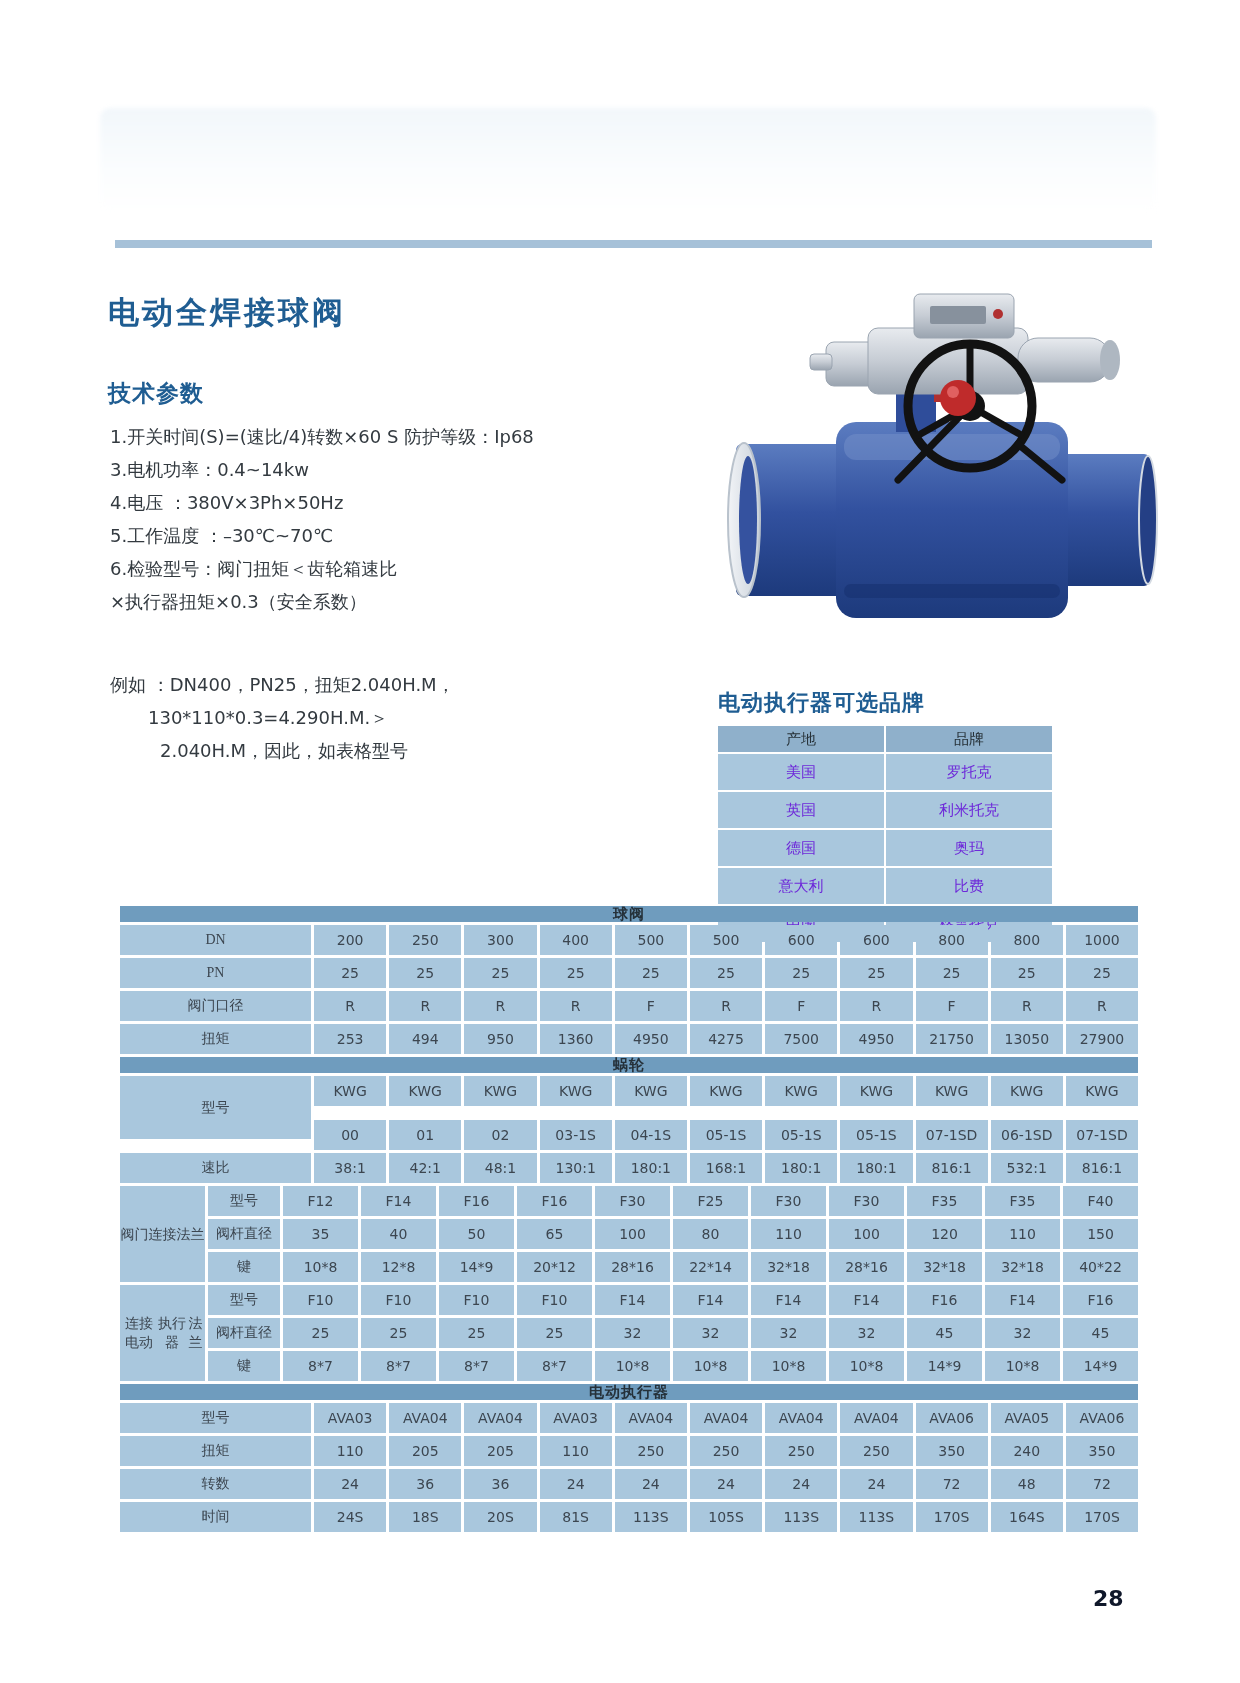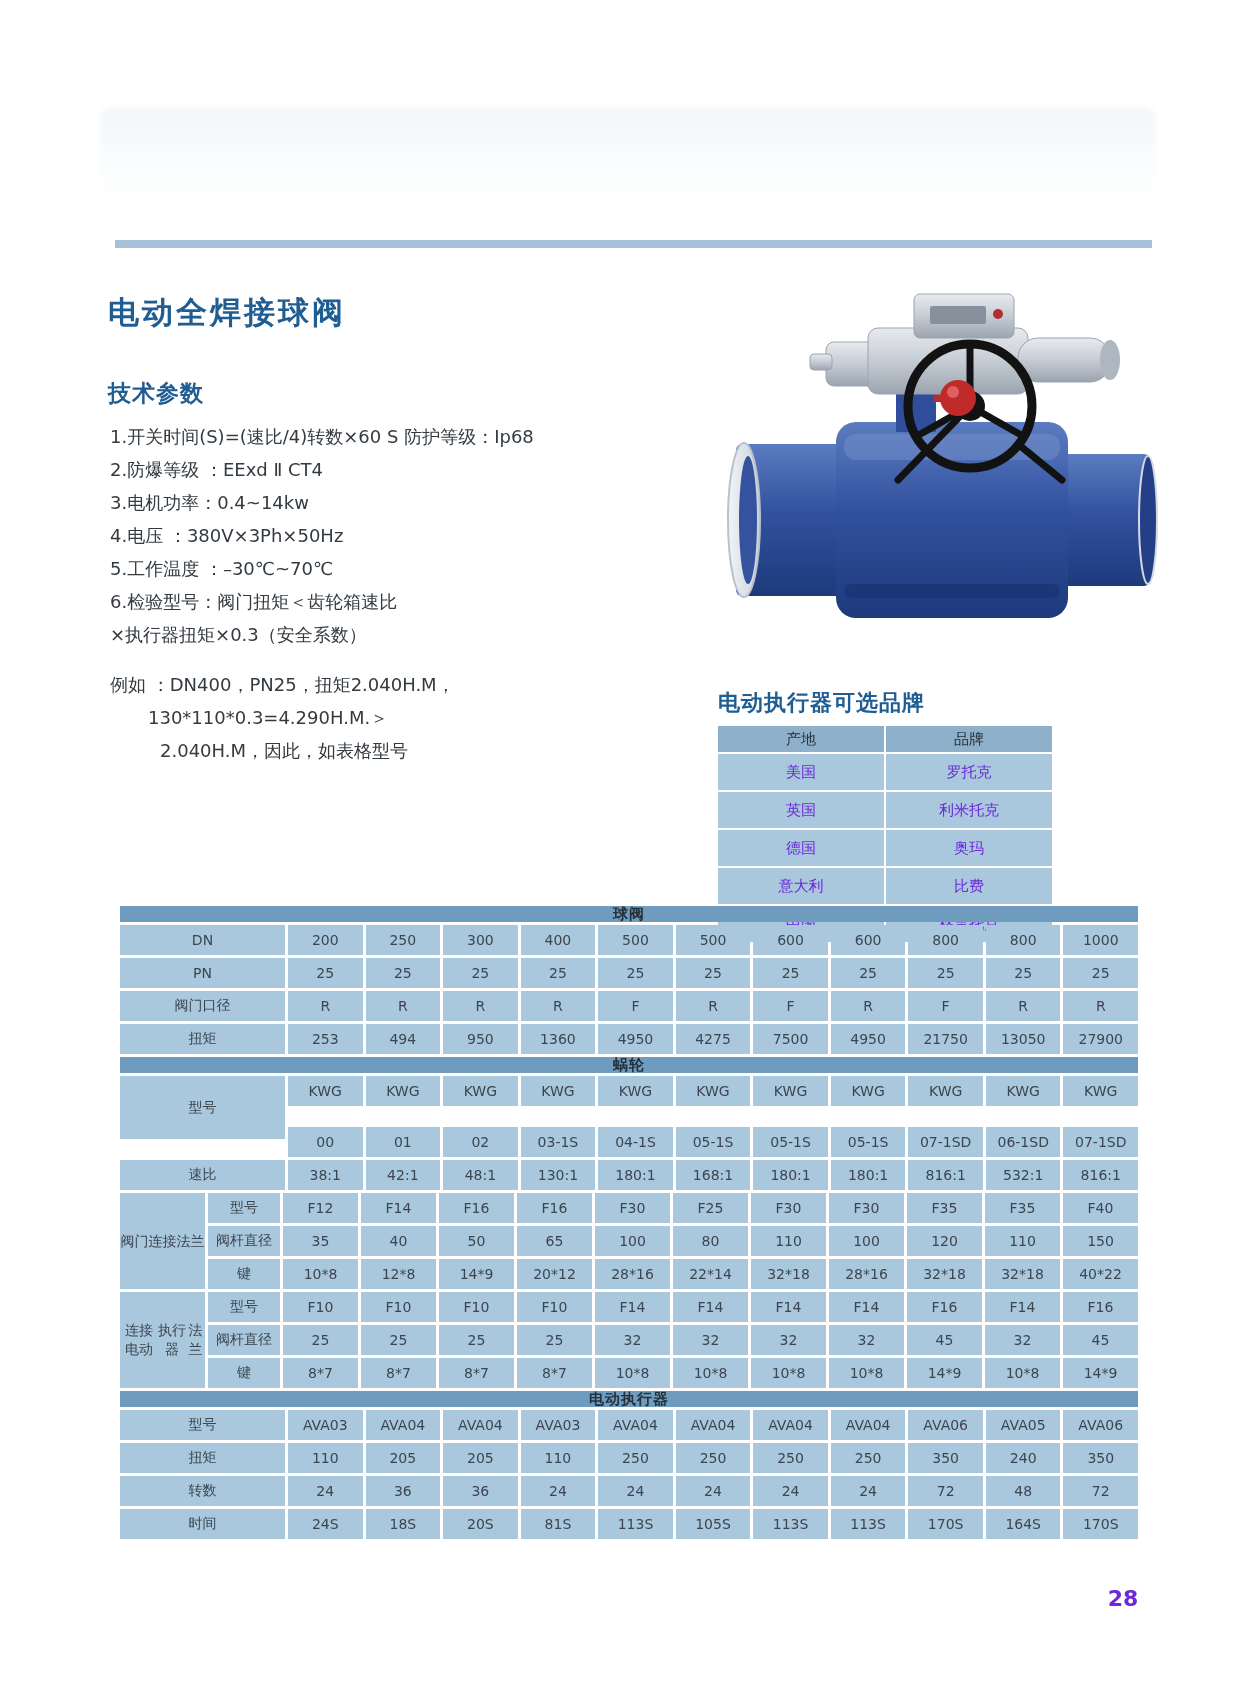--- a/index.html
+++ b/index.html
@@ -56,52 +56,51 @@
   .bar {
     height:16px; background:#6f9cbe; margin-bottom:3px;
     display:flex; align-items:center; justify-content:center;
     font-size:15px; font-weight:bold; color:#25313a; letter-spacing:1px;
   }
   .trow { display:flex; gap:3px; margin-bottom:3px; }
   .c {
     background:#a9c7dd; display:flex; align-items:center; justify-content:center;
     font-size:14px; color:#3c4650; height:30px;
   }
-  .lab { width:165px; flex:none; }
+  .lab { width:191px; flex:none;font-family:Liberation Serif, serif; }
   .v { flex:1; }
   .group-wrap { display:flex; gap:3px; margin-bottom:3px; }
   .glab { width:85px; flex:none; background:#a9c7dd; display:flex; flex-direction:row;
           align-items:center; justify-content:center; font-size:14px; color:#3c4650;
           line-height:19px; text-align:center; }
   .gright { flex:1; }
   .gright .trow:last-child { margin-bottom:0; }
   .sublab { width:72px; flex:none; }
-  .stack { flex:1; display:flex; flex-direction:column; gap:21px; }
+  .stack { flex:1; display:flex; flex-direction:column; gap:14px; }
   .stack .c { height:30px; }
   .dbl-lab { height:63px; }
 
   #page-number {
-    position:absolute; left:1093px; top:1570px; width:60px; text-align:center;
-    font-size:22px; font-weight:bold; color:#6d28d9;
+    position:absolute; left:1093px; top:1570px; width:60px; text-align:left;
+    font-size:22px; font-weight:bold; color:#0f172a;
   }
 </style>
 </head>
 <body>
 
 <div id="page">
 
   <div id="top-banner"></div>
   <div id="top-rule"></div>
 
   <div id="page-title">电动全焊接球阀</div>
 
   <div id="tech-heading">技术参数</div>
   <div id="tech-list">
       <div class="param-line">1.开关时间(S)=(速比/4)转数×60 S  防护等级：Ip68</div>
-      <div class="param-line">2.防爆等级 ：EExd Ⅱ CT4</div>
       <div class="param-line">3.电机功率：0.4~14kw</div>
       <div class="param-line">4.电压 ：380V×3Ph×50Hz</div>
       <div class="param-line">5.工作温度 ：–30℃~70℃</div>
       <div class="param-line">6.检验型号：阀门扭矩＜齿轮箱速比</div>
       <div class="param-line">×执行器扭矩×0.3（安全系数）</div>
     </div>
   <div id="example-block">
       <div class="example-line">例如 ：DN400，PN25，扭矩2.040H.M，</div>
       <div class="example-line">130*110*0.3=4.290H.M.＞</div>
       <div class="example-line">2.040H.M，因此，如表格型号</div>

